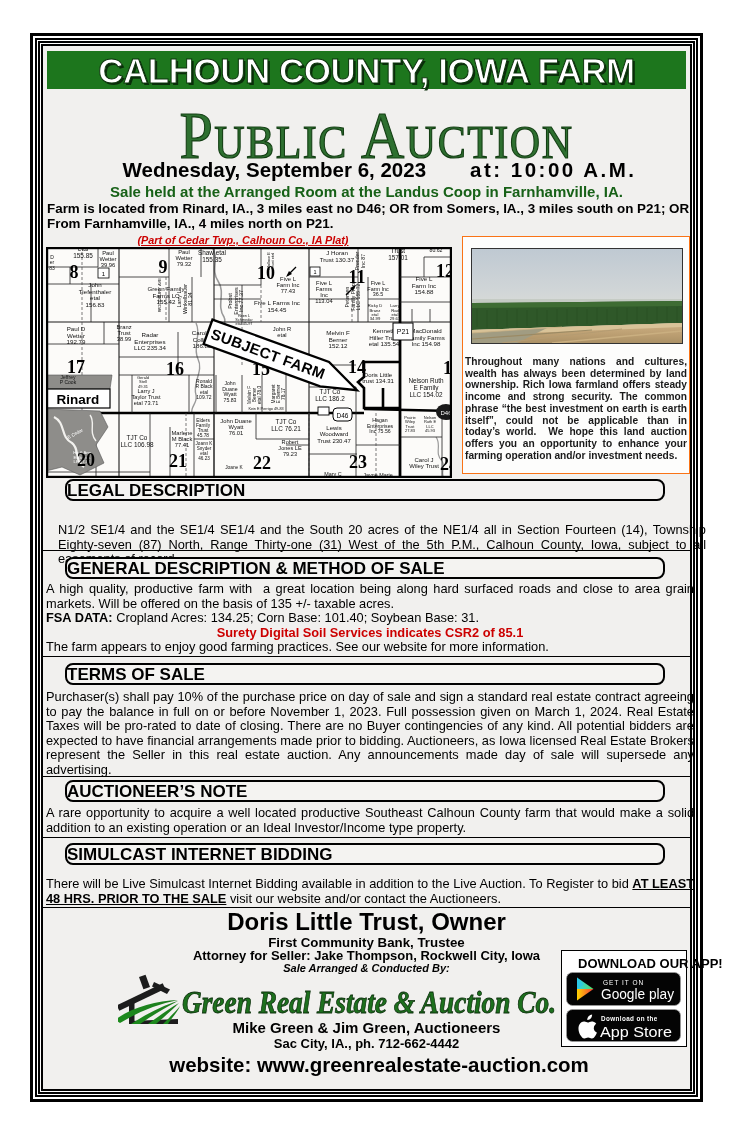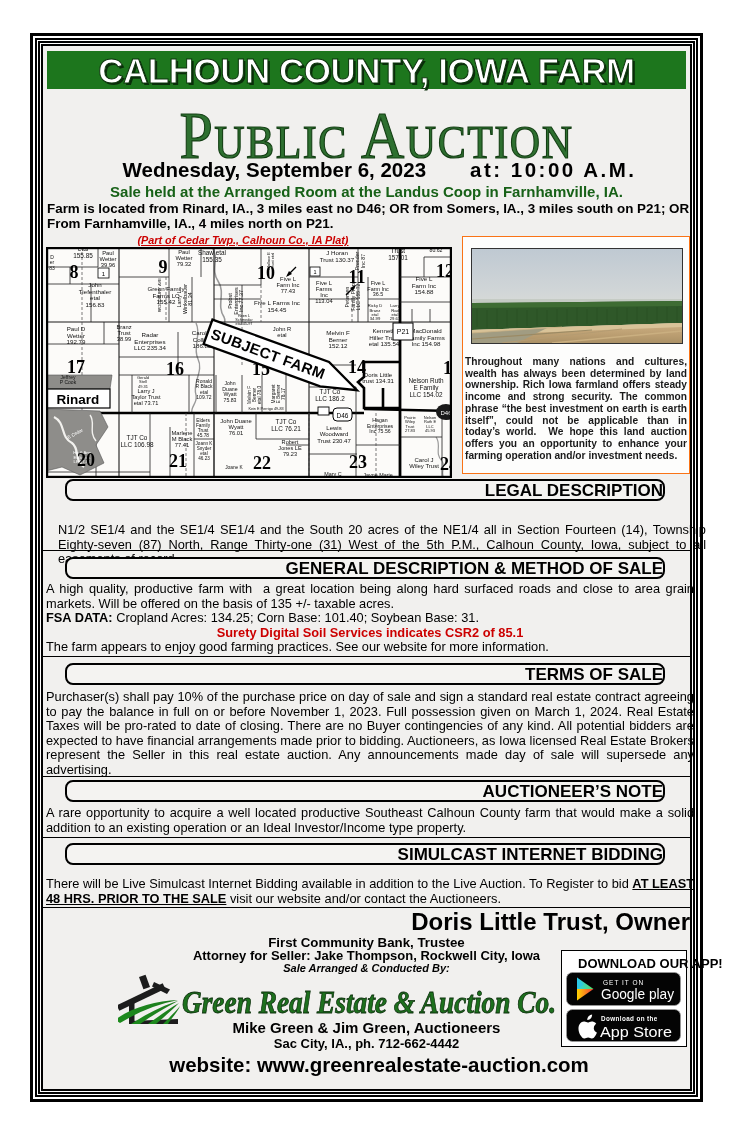--- a/index.html
+++ b/index.html
@@ -4,21 +4,21 @@
 <style>
   html,body{margin:0;padding:0;}
   body{width:734px;height:1135px;background:#ffffff;font-family:"Liberation Sans",sans-serif;position:relative;overflow:hidden;}
   .f1{position:absolute;left:30px;top:33px;width:673px;height:1069px;border:3px solid #000;padding:2px;box-sizing:border-box;background:#fff;}
   .f2{border:2px solid #000;padding:1px;height:100%;box-sizing:border-box;background:#fff;}
   .f3{border:2px solid #000;padding:1px;height:100%;box-sizing:border-box;background:#fff;}
   .f4{border:2px solid #000;height:100%;box-sizing:border-box;background:#f1f0ee;position:relative;}
   .abs{position:absolute;}
   .ctr{text-align:center;}
   .b{font-weight:bold;}
-  .hdrbox{position:absolute;left:22px;width:596px;height:18px;border:2.4px solid #000;border-radius:8px;background:#f4f3f1;text-align:right;font-weight:bold;font-size:17px;line-height:19px;color:#000;}
+  .hdrbox{position:absolute;left:22px;width:596px;height:18px;border:2.4px solid #000;border-radius:8px;background:#f4f3f1;text-align:left;font-weight:bold;font-size:17px;line-height:19px;color:#000;}
   .body-txt{position:absolute;left:3px;width:648px;font-size:12.8px;line-height:14.6px;color:#000;text-align:justify;}
   .rule{position:absolute;left:0px;width:647px;height:0px;border-top:1.3px solid #000;}
 </style>
 </head>
 <body>
 
 <div class="f1">
     <div class="f2">
       <div class="f3">
         <div class="f4">
@@ -332,21 +332,21 @@
   <div class="body-txt" style="top:760px;">A rare opportunity to acquire a well located productive Southeast Calhoun County farm that would make a solid addition to an existing operation or an Ideal Investor/Income type property.</div>
 
   <div class="rule" style="top:791px;"></div>
 
   <div class="hdrbox" style="top:797px;">SIMULCAST INTERNET BIDDING</div>
 
   <div class="body-txt" style="top:831px;">There will be Live Simulcast Internet Bidding available in addition to the Live Auction. To Register to bid <span class="b" style="text-decoration:underline;">AT LEAST 48 HRS. PRIOR TO THE SALE</span> visit our website and/or contact the Auctioneers.</div>
 
   <div class="rule" style="top:861px;"></div>
 
-  <div class="abs ctr b" style="left:0;right:0;top:862px;font-size:24px;color:#000;text-align:right;">Doris Little Trust, Owner</div>
+  <div class="abs ctr b" style="left:0;right:0;top:862px;font-size:24px;color:#000;">Doris Little Trust, Owner</div>
 
   <div class="abs ctr b" style="left:0;right:0;top:889px;font-size:13.3px;color:#000;">First Community Bank, Trustee</div>
 
   <div class="abs ctr b" style="left:0;right:0;top:902px;font-size:13px;color:#000;">Attorney for Seller: Jake Thompson, Rockwell City, Iowa</div>
 
   <div class="abs ctr b" style="left:0;right:0;top:916px;font-size:11px;font-style:italic;color:#000;">Sale Arranged &amp; Conducted By:</div>
 
   <div class="abs" style="left:75px;top:928px;width:470px;height:50px;">
   <svg width="470" height="52" viewBox="0 0 470 52" style="display:block">
 <defs>

